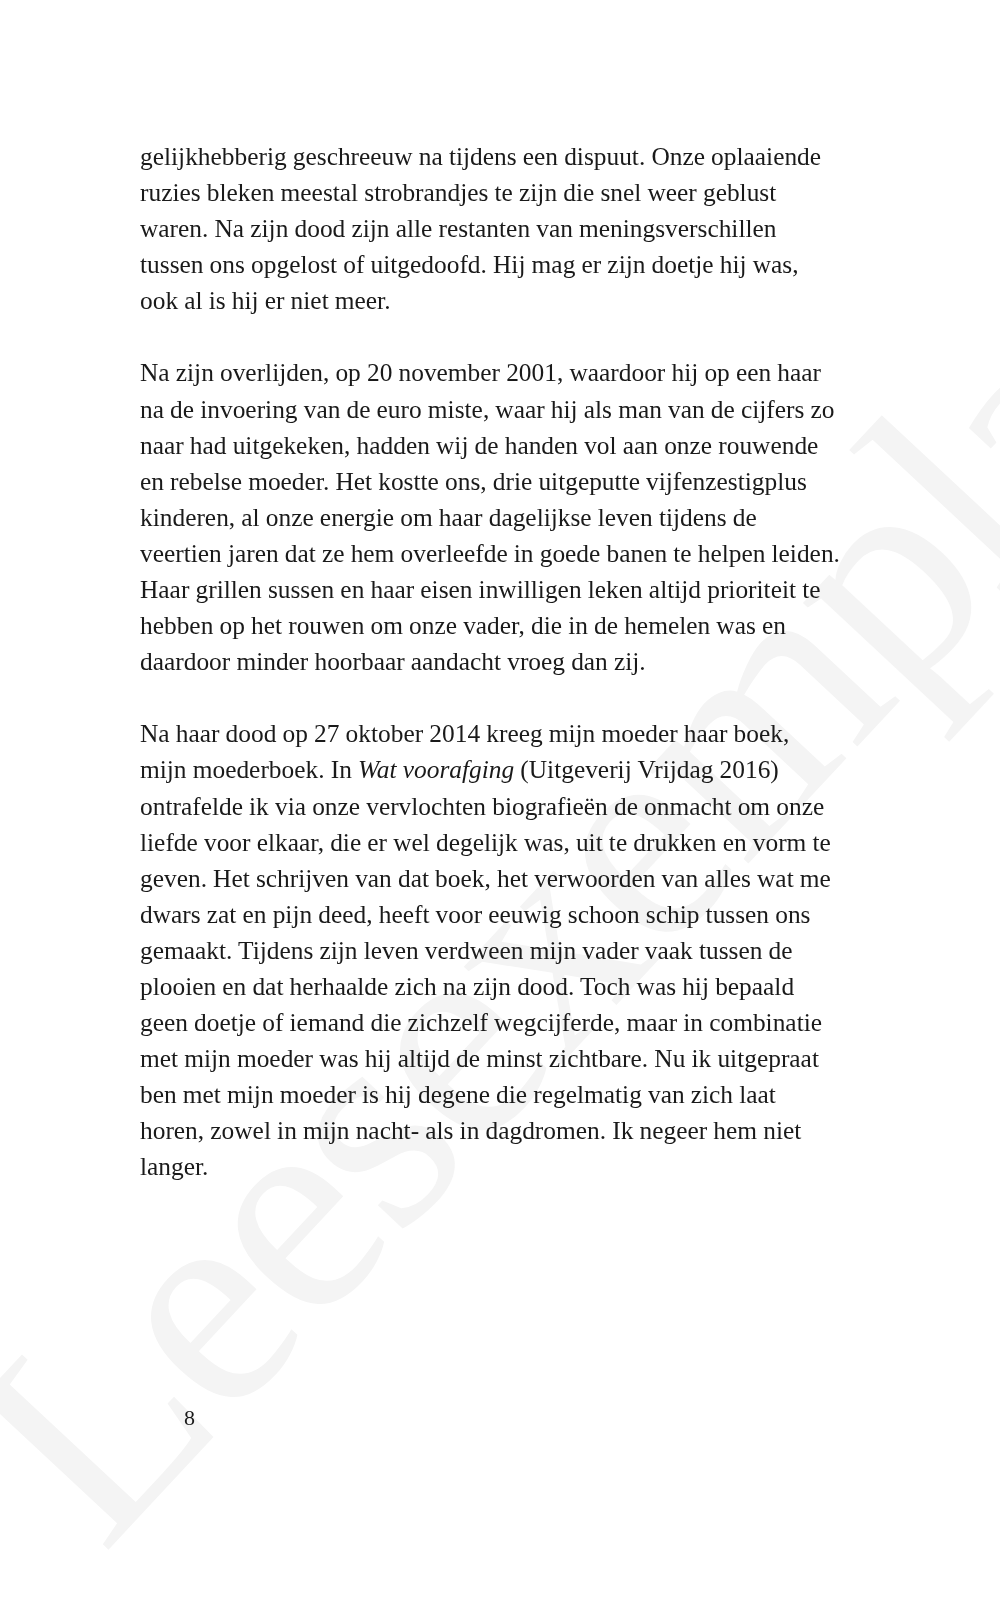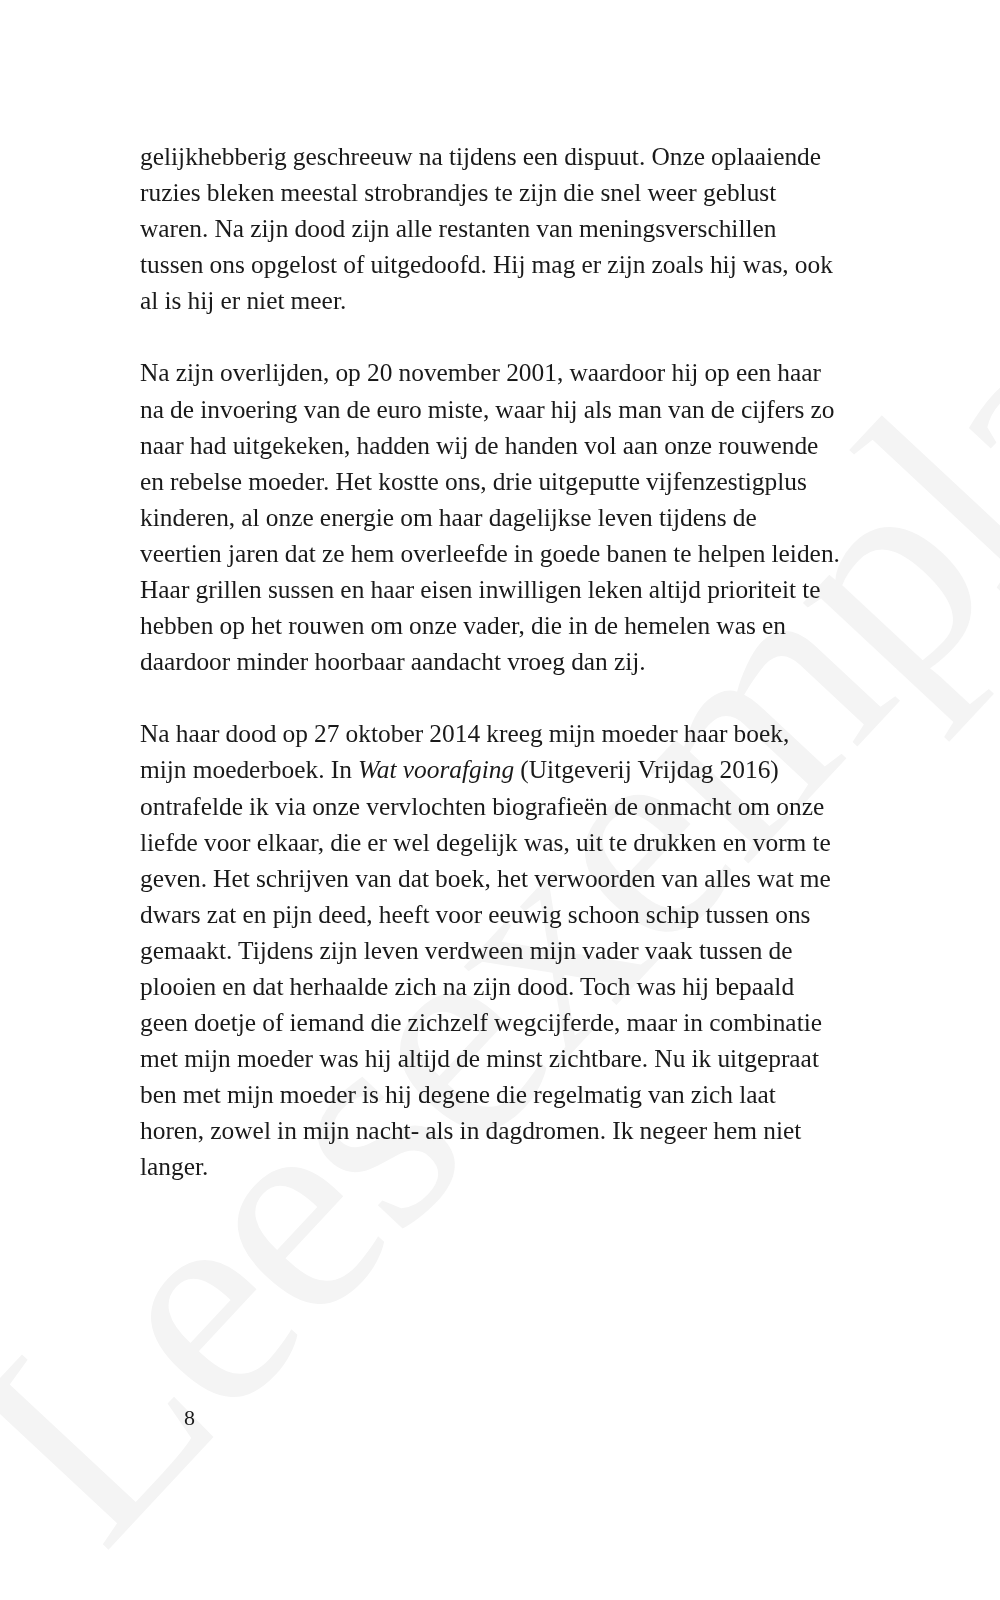--- a/index.html
+++ b/index.html
@@ -88,21 +88,21 @@
 <body>
 
 <div id="page">
 
   <div id="watermark-layer">
     <div id="watermark-text">Leesexemplaar</div>
   </div>
 
   <div id="content">
 
-    <p class="para">gelijkhebberig geschreeuw na tijdens een dispuut. Onze oplaaiende ruzies bleken meestal strobrandjes te zijn die snel weer geblust waren. Na zijn dood zijn alle restanten van meningsverschillen tussen ons opgelost of uitgedoofd. Hij mag er zijn zoals hij was, ook al is hij er niet meer.</p>
+    <p class="para">gelijkhebberig geschreeuw na tijdens een dispuut. Onze oplaaiende ruzies bleken meestal strobrandjes te zijn die snel weer geblust waren. Na zijn dood zijn alle restanten van meningsverschillen tussen ons opgelost of uitgedoofd. Hij mag er zijn doetje hij was, ook al is hij er niet meer.</p>
 
     <p class="para">Na zijn overlijden, op 20 november 2001, waardoor hij op een haar na de invoering van de euro miste, waar hij als man van de cijfers zo naar had uitgekeken, hadden wij de handen vol aan onze rouwende en rebelse moeder. Het kostte ons, drie uitgeputte vijfenzestigplus kinderen, al onze energie om haar dagelijkse leven tijdens de veertien jaren dat ze hem overleefde in goede banen te helpen leiden. Haar grillen sussen en haar eisen inwilligen leken altijd prioriteit te hebben op het rouwen om onze vader, die in de hemelen was en daardoor minder hoorbaar aandacht vroeg dan zij.</p>
 
     <p class="para"><span>Na haar dood op 27 oktober 2014 kreeg mijn moeder haar boek, mijn moederboek. In </span><span class="booktitle">Wat voorafging</span><span> (Uitgeverij Vrijdag 2016) ontrafelde ik via onze vervlochten biografieën de onmacht om onze liefde voor elkaar, die er wel degelijk was, uit te drukken en vorm te geven. Het schrijven van dat boek, het verwoorden van alles wat me dwars zat en pijn deed, heeft voor eeuwig schoon schip tussen ons gemaakt. Tijdens zijn leven verdween mijn vader vaak tussen de plooien en dat herhaalde zich na zijn dood. Toch was hij bepaald geen doetje of iemand die zichzelf wegcijferde, maar in combinatie met mijn moeder was hij altijd de minst zichtbare. Nu ik uitgepraat ben met mijn moeder is hij degene die regelmatig van zich laat horen, zowel in mijn nacht- als in dagdromen. Ik negeer hem niet langer.</span></p>
 
   </div>
 
   <div id="folio">8</div>
 
 </div>

